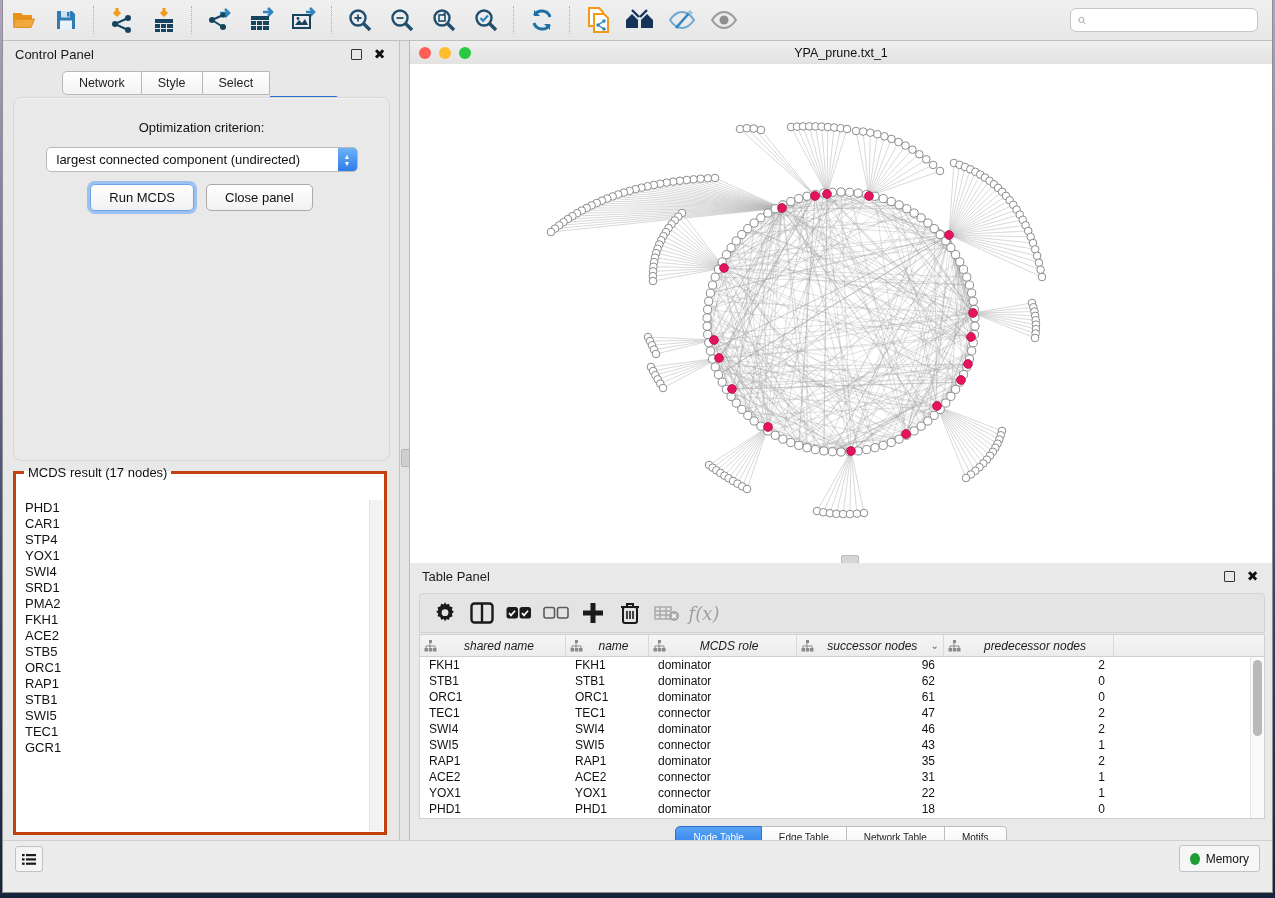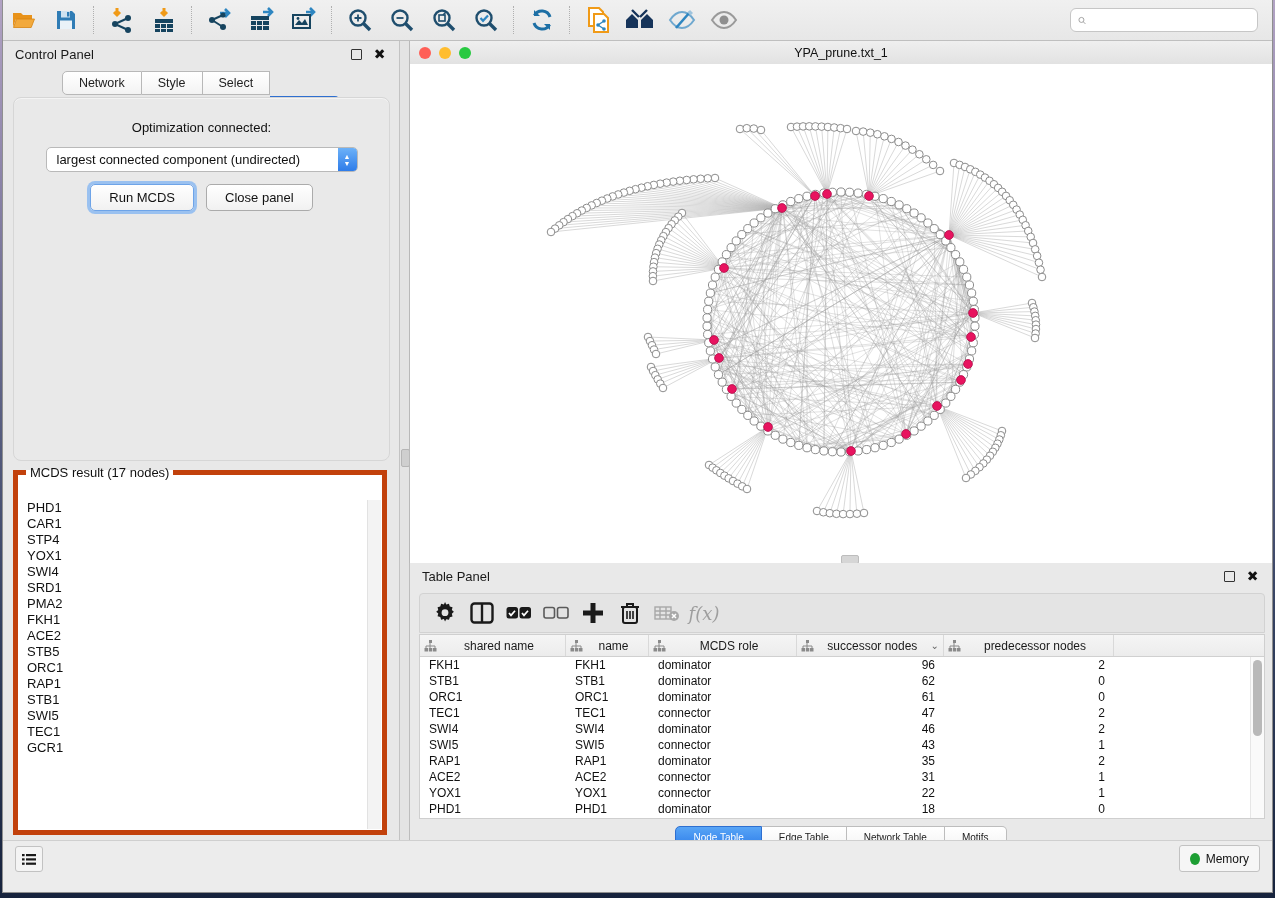--- a/index.html
+++ b/index.html
@@ -34,21 +34,21 @@
 
   .mcds-box{position:absolute;left:10px;right:9px;top:56px;height:362px;background:#e9e9e9;border:1px solid #d6d6d6;border-radius:8px;box-shadow:inset 0 1px 0 #f4f4f4;}
   .opt-label{text-align:center;font-size:13px;color:#111;margin-top:22px;}
   .opt-select{margin:12px auto 0;width:312px;height:25px;background:#fff;border:1px solid #b9b9b9;border-radius:5px;display:flex;align-items:center;box-sizing:border-box;}
   .opt-select .val{flex:1;font-size:13px;padding-left:10px;color:#111;white-space:nowrap;}
   .stepper{width:19px;height:23px;border-radius:0 4px 4px 0;background:linear-gradient(#6cb1f8,#2e7ce9);display:flex;flex-direction:column;align-items:center;justify-content:center;color:#fff;font-size:7px;line-height:7px;}
   .btn-row{display:flex;justify-content:center;gap:12px;margin-top:12px;}
   .pbtn{height:25px;padding:0 18px;font-size:13px;color:#111;background:linear-gradient(#ffffff,#f1f1f1);border:1px solid #ababab;border-radius:5px;display:flex;align-items:center;}
   .pbtn.focused{box-shadow:0 0 0 3px rgba(90,160,245,.55);border-color:#6ea4e8;}
 
-  .result-fieldset{position:absolute;left:10px;right:12px;top:424px;bottom:22px;border:5px solid #c2410c;background:#fff;margin:0;padding:2px 12px 0 0;}
+  .result-fieldset{position:absolute;left:10px;right:12px;top:424px;bottom:22px;border:3px solid #c2410c;background:#fff;margin:0;padding:2px 12px 0 0;}
   .result-fieldset legend{font-size:13px;color:#111;margin-left:8px;padding:0 4px;}
   .result-list{position:absolute;left:1px;right:14px;top:20px;bottom:1px;overflow:hidden;font-size:13px;color:#111;}
   .result-list div{padding:0 0 0 8px;line-height:16px;}
   .result-scroll{position:absolute;top:20px;bottom:1px;right:1px;width:13px;background:#f3f3f3;border-left:1px solid #e2e2e2;}
 
   .vsplitter{position:absolute;left:397px;top:41px;width:9px;bottom:35px;background:#e4e4e4;border-right:1px solid #bdbdbd;}
   .vgrip{position:absolute;left:1px;top:408px;width:7px;height:16px;background:#cfcfcf;border:1px solid #b5b5b5;border-radius:2px;}
 
   
   .net-frame{position:absolute;left:406px;top:41px;right:0;height:522px;background:#fff;border-left:1px solid #b9b9b9;box-sizing:border-box;}
@@ -59,21 +59,21 @@
   .net-canvas{position:absolute;left:0;top:23px;right:0;bottom:0;background:#fff;overflow:hidden;}
   .hgrip{position:absolute;left:50%;bottom:-1px;width:16px;height:7px;background:#d6d6d6;border:1px solid #bdbdbd;border-radius:2px;}
 
   
   .table-panel{position:absolute;left:406px;top:563px;right:0;bottom:35px;background:#e9e9e9;border-left:1px solid #bdbdbd;box-sizing:border-box;}
   .tp-toolbar{position:absolute;left:9px;right:7px;top:30px;height:40px;background:#e4e4e4;border:1px solid #d2d2d2;border-radius:4px 4px 0 0;display:flex;align-items:center;padding-left:10px;box-sizing:border-box;}
   .tpbtn{width:30px;height:30px;margin-right:7px;display:flex;align-items:center;justify-content:center;}
   .fx{font-family:"DejaVu Serif","Liberation Serif",serif;font-style:italic;font-size:18px;color:#9e9e9e;}
   .tp-table{position:absolute;left:9px;right:7px;top:71px;bottom:38px;background:#fff;border:1px solid #cfcfcf;box-sizing:border-box;overflow:hidden;}
   .thead{display:flex;height:21px;background:linear-gradient(#f5f5f5,#ececec);border-bottom:1px solid #d0d0d0;font-size:12px;color:#1a1a1a;}
-  .th{display:flex;align-items:center;border-right:1px solid #d9d9d9;box-sizing:border-box;padding:0 4px;}
+  .th{display:flex;align-items:center;border-right:1px solid #d9d9d9;box-sizing:border-box;padding:0 4px;font-style:italic;}
   .th .lbl{flex:1;text-align:center;}
   .tbody{font-size:12px;color:#111;}
   .tr{display:flex;height:16px;line-height:16px;}
   .td{box-sizing:border-box;overflow:hidden;white-space:nowrap;}
   .td.l{padding-left:9px;text-align:left;}
   .td.r{padding-right:9px;text-align:right;}
   .tscroll{position:absolute;top:22px;bottom:0;right:0;width:13px;background:#fafafa;border-left:1px solid #e6e6e6;}
   .tthumb{position:absolute;top:3px;right:2px;width:9px;height:76px;background:#b9b9b9;border-radius:5px;}
   .tp-tabs{position:absolute;left:0;right:0;bottom:8px;display:flex;justify-content:center;}
   .ttab{height:21px;line-height:21px;padding:0 17px;font-size:10px;background:linear-gradient(#fff,#f4f4f4);border:1px solid #bdbdbd;border-left:none;color:#222;}
@@ -252,21 +252,21 @@
       <span class="wbtn close-glyph">✖</span>
     </div>
     <div class="ctab-row" id="ctabRow">
         <div class="ctab">Network</div>
         <div class="ctab">Style</div>
         <div class="ctab">Select</div>
         <div class="ctab active">MCDS</div>
       </div>
 
     <div class="mcds-box">
-      <div class="opt-label">Optimization connected:</div>
+      <div class="opt-label">Optimization criterion:</div>
       <div class="opt-select">
         <span class="val">largest connected component (undirected)</span>
         <span class="stepper">
             <span>▲</span>
             <span>▼</span>
           </span>
       </div>
       <div class="btn-row">
         <div class="pbtn focused">Run MCDS</div>
         <div class="pbtn">Close panel</div>

